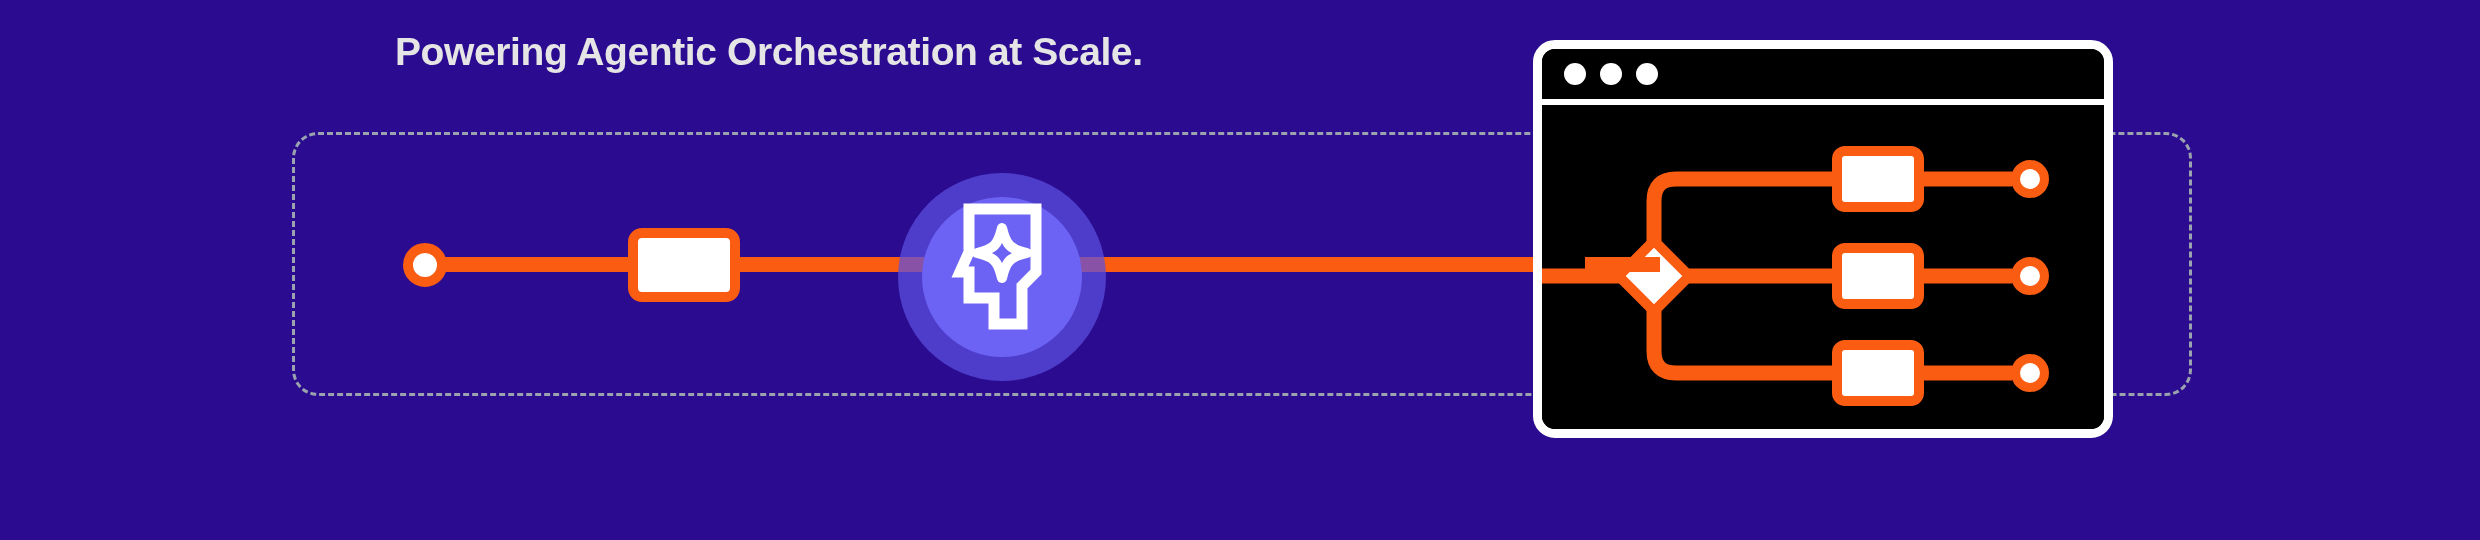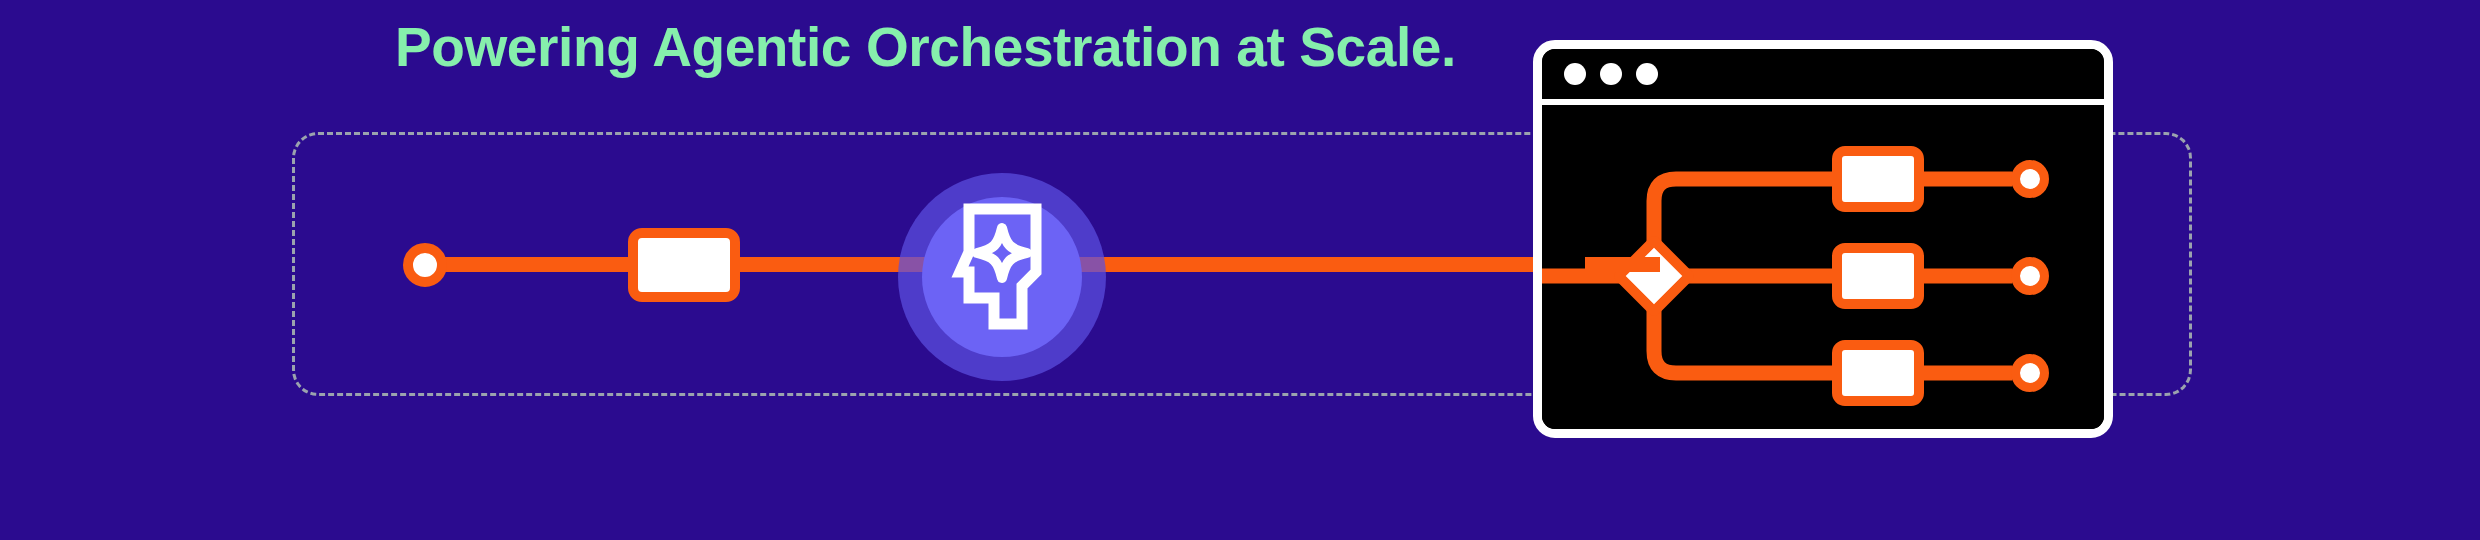--- a/index.html
+++ b/index.html
@@ -7,24 +7,24 @@
   body {
     font-family:"Liberation Sans", sans-serif;
     background:#2B0B8F;
     position:relative;
   }
   #stage { position:absolute; inset:0; }
 
   
   .title {
     position:absolute;
-    left:395px; top:20px;
-    font-size:55px;
+    left:395px; top:32px;
+    font-size:39px;
     font-weight:bold;
-    color:#86efac;
+    color:#e5e5e5;
     letter-spacing:-0.4px;
     white-space:nowrap;
     line-height:1;
   }
 
   
   .dashed-frame {
     position:absolute;
     left:292px; top:132px;
     width:1900px; height:264px;

